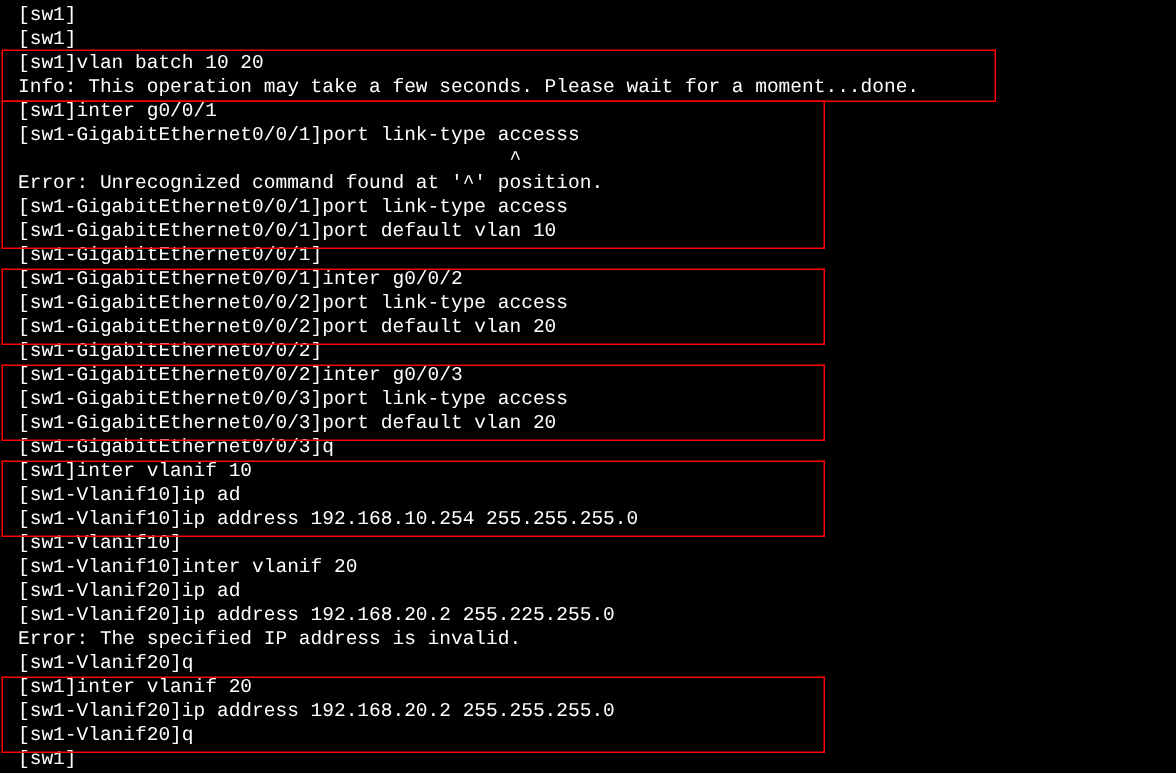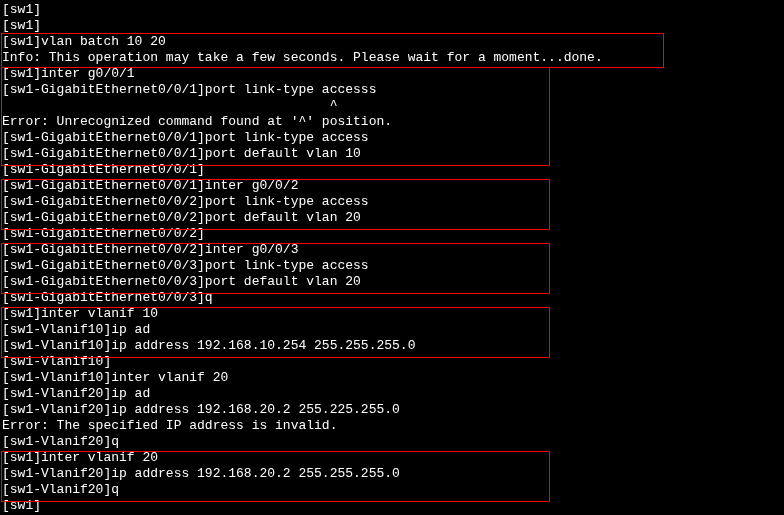--- a/index.html
+++ b/index.html
@@ -8,21 +8,21 @@
     background: #000;
     color: #fff;
     font-family: "Consolas", "Courier New", monospace;
     font-size: 13px;
     line-height: 16px;
     width: 784px;
     height: 515px;
     overflow: hidden;
   }
   .terminal {
-    padding: 2px 0 0 2px;
+    padding: 2px 0 0 12px;
     white-space: pre;
     border-radius: 10px;
   }
   .line {
     display: block;
     min-height: 16px;
   }
   .box {
     border: 1px solid #ff0000;
     position: absolute;

